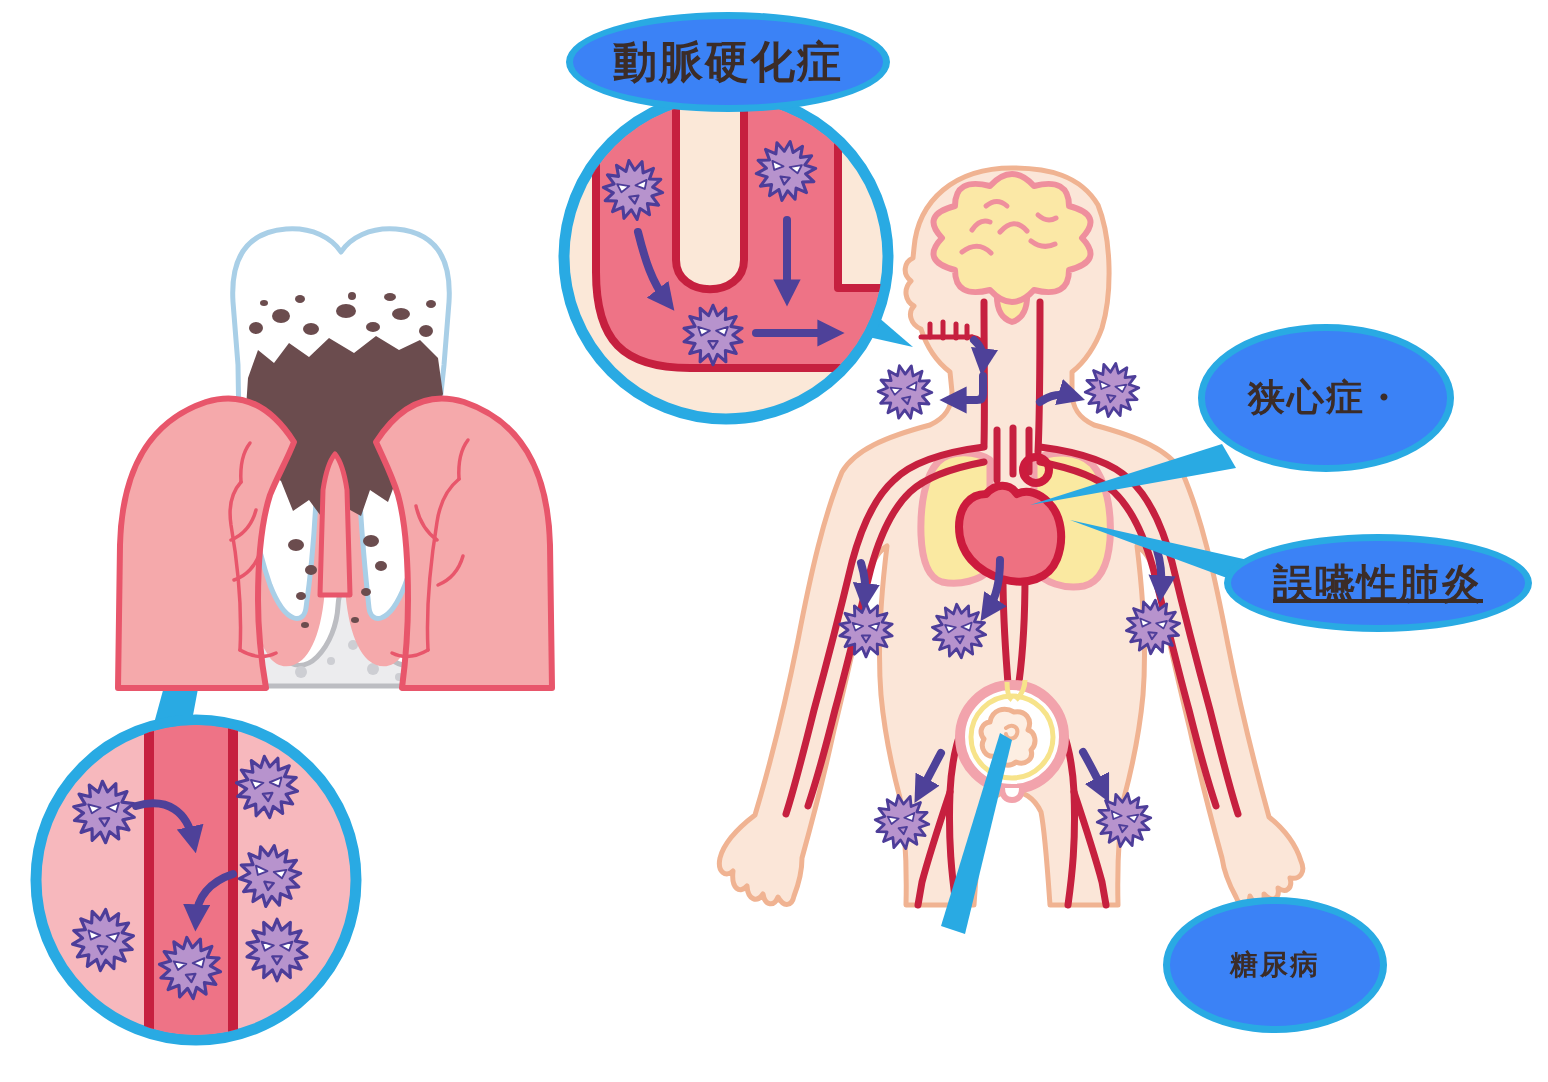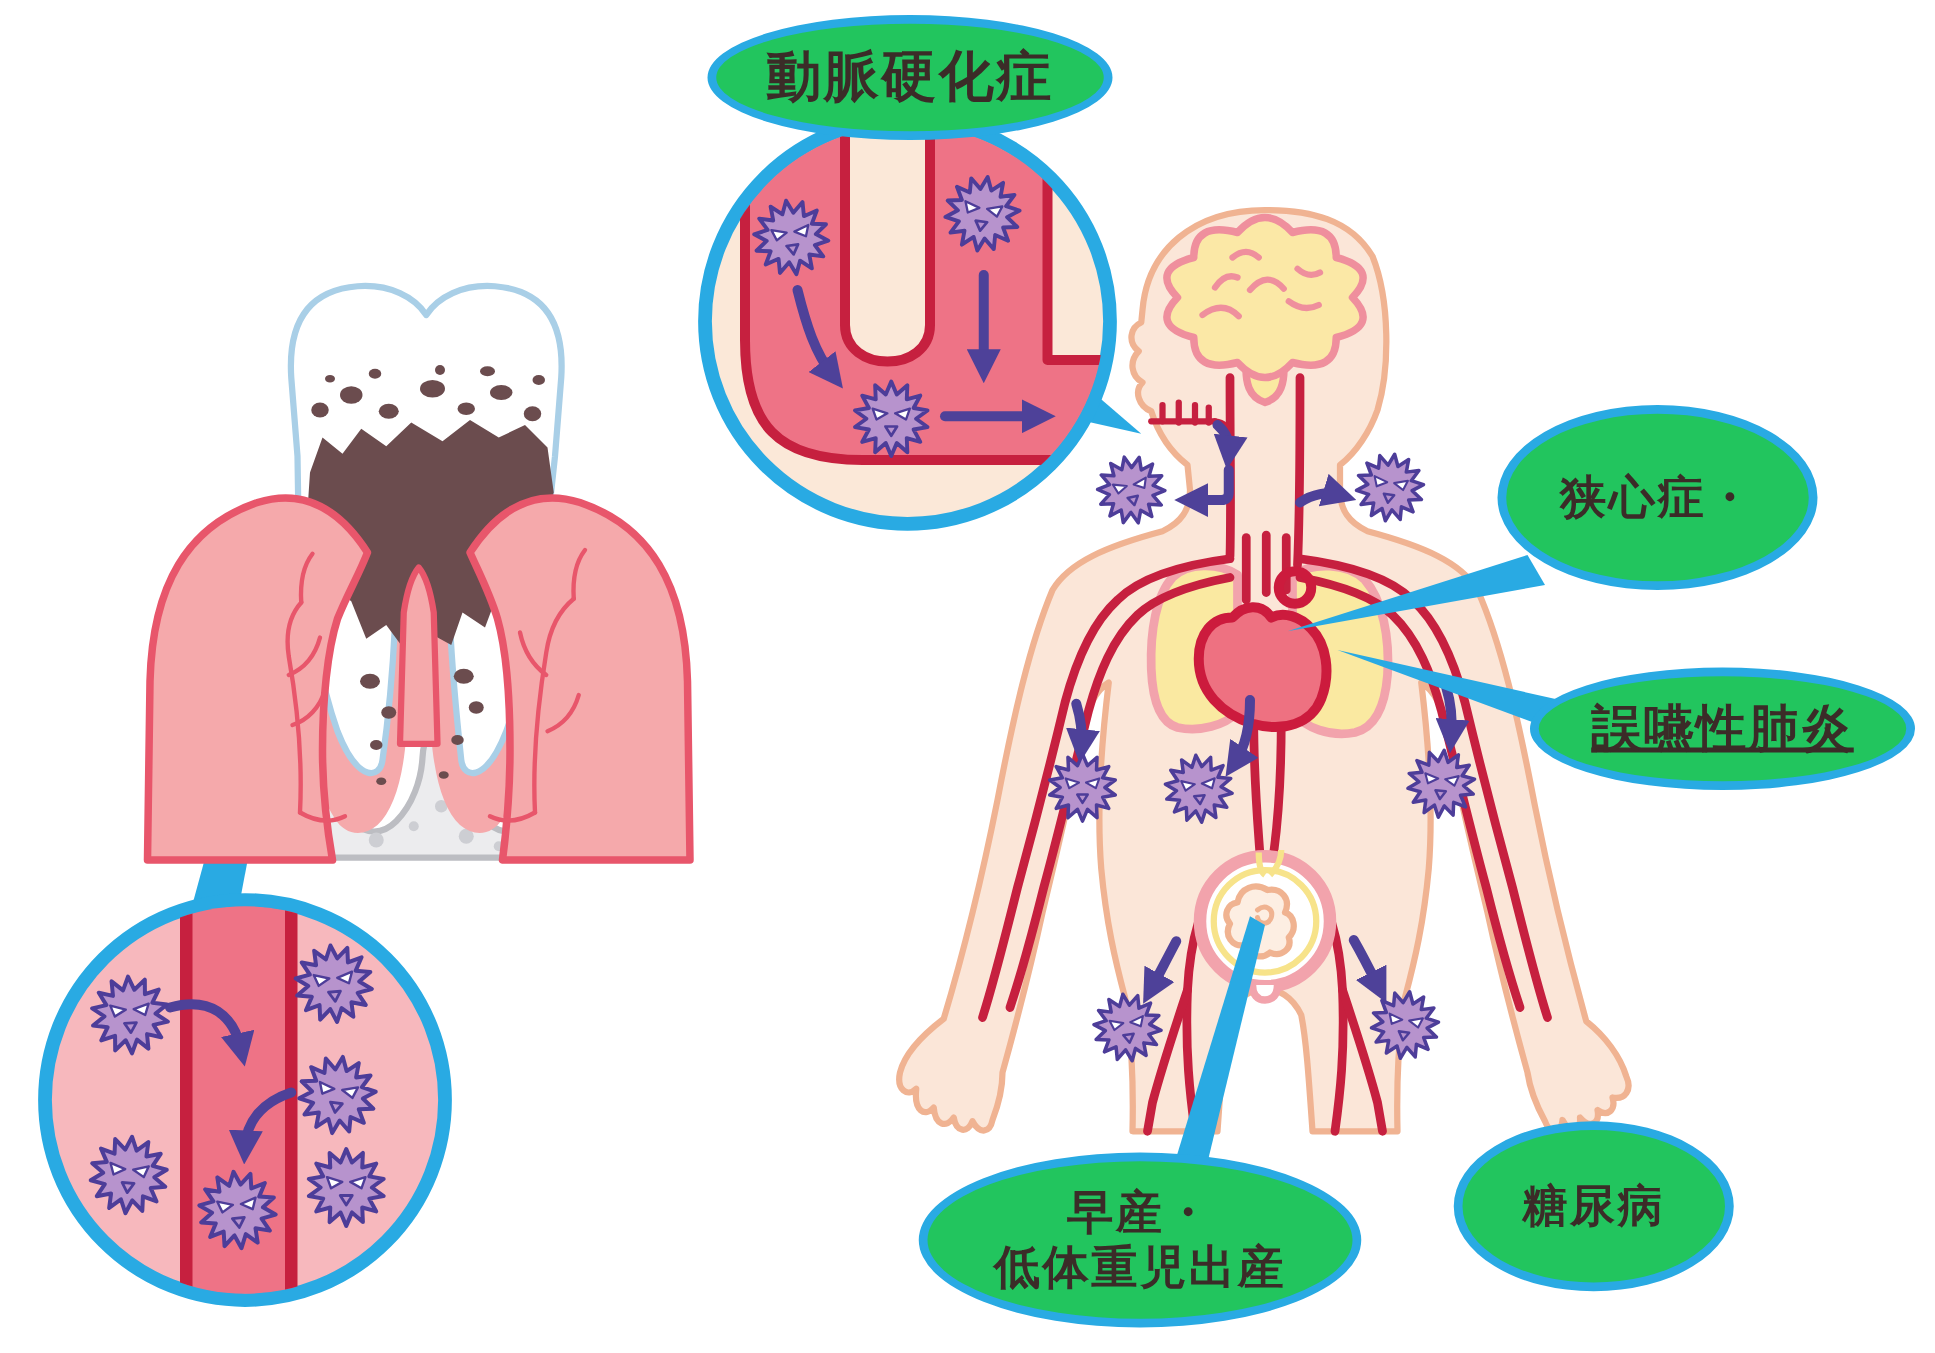--- a/index.html
+++ b/index.html
@@ -17,21 +17,21 @@
   }
   html,body{margin:0;padding:0;background:#fff;}
   #canvas{position:relative;width:1548px;height:1082px;background:#fff;overflow:hidden;
     font-family:"Liberation Sans",sans-serif;}
   svg{position:absolute;left:0;top:0;}
   .ln-artery{fill:none;stroke:var(--artery-red);stroke-width:7;stroke-linecap:round;}
   .ln-artery-thin{fill:none;stroke:var(--artery-red);stroke-width:5;stroke-linecap:round;}
   .ln-vessel{fill:none;stroke:var(--gum-line);stroke-width:3.5;stroke-linecap:round;}
   .ln-arrow{fill:none;stroke:var(--arrow-purple);stroke-width:8;stroke-linecap:round;marker-end:url(#ah);}
   .tail{fill:var(--callout-blue);}
-  .label-bubble{position:absolute;background:#22c55e;border:7px solid var(--callout-blue);
+  .label-bubble{position:absolute;background:#3b82f6;border:7px solid var(--callout-blue);
     border-radius:50%;display:flex;flex-direction:column;align-items:center;justify-content:center;
     font-weight:bold;color:var(--text-dark);letter-spacing:2px;line-height:1.2;text-align:center;
     box-sizing:border-box;z-index:5;}
 </style>
 </head>
 <body>
 
 <div id="canvas">
 
 <svg width="1548" height="1082" viewBox="0 0 1548 1082">
@@ -255,22 +255,18 @@
 </div>
 
 <div class="label-bubble" style="left:1198px;top:324px;width:256px;height:148px;font-size:37px;">
   <span>狭心症・</span>
 </div>
 
 <div class="label-bubble" style="left:1224px;top:534px;width:308px;height:98px;font-size:40px;text-decoration:underline;">
   <span>誤嚥性肺炎</span>
 </div>
 
-<div class="label-bubble" style="left:735px;top:922px;width:354px;height:140px;font-size:37px;">
-  <span>早産・</span>
-  <span>低体重児出産</span>
-</div>
-
-<div class="label-bubble" style="left:1163px;top:897px;width:224px;height:136px;font-size:36px;">
+
+<div class="label-bubble" style="left:1163px;top:897px;width:224px;height:136px;font-size:28px;">
   <span>糖尿病</span>
 </div>
 
 </div>
 
 </body></html>

